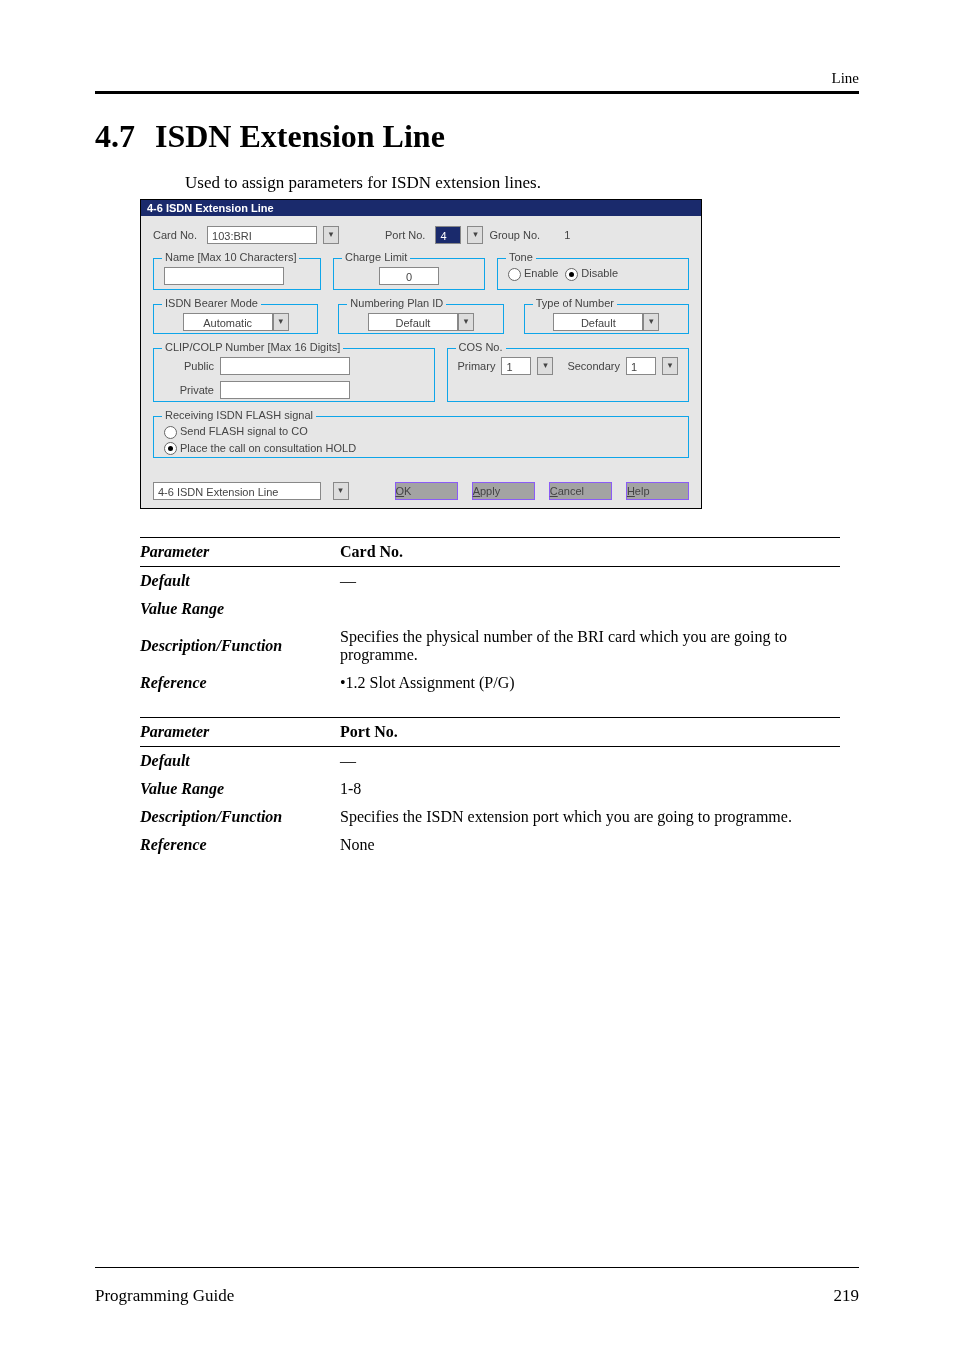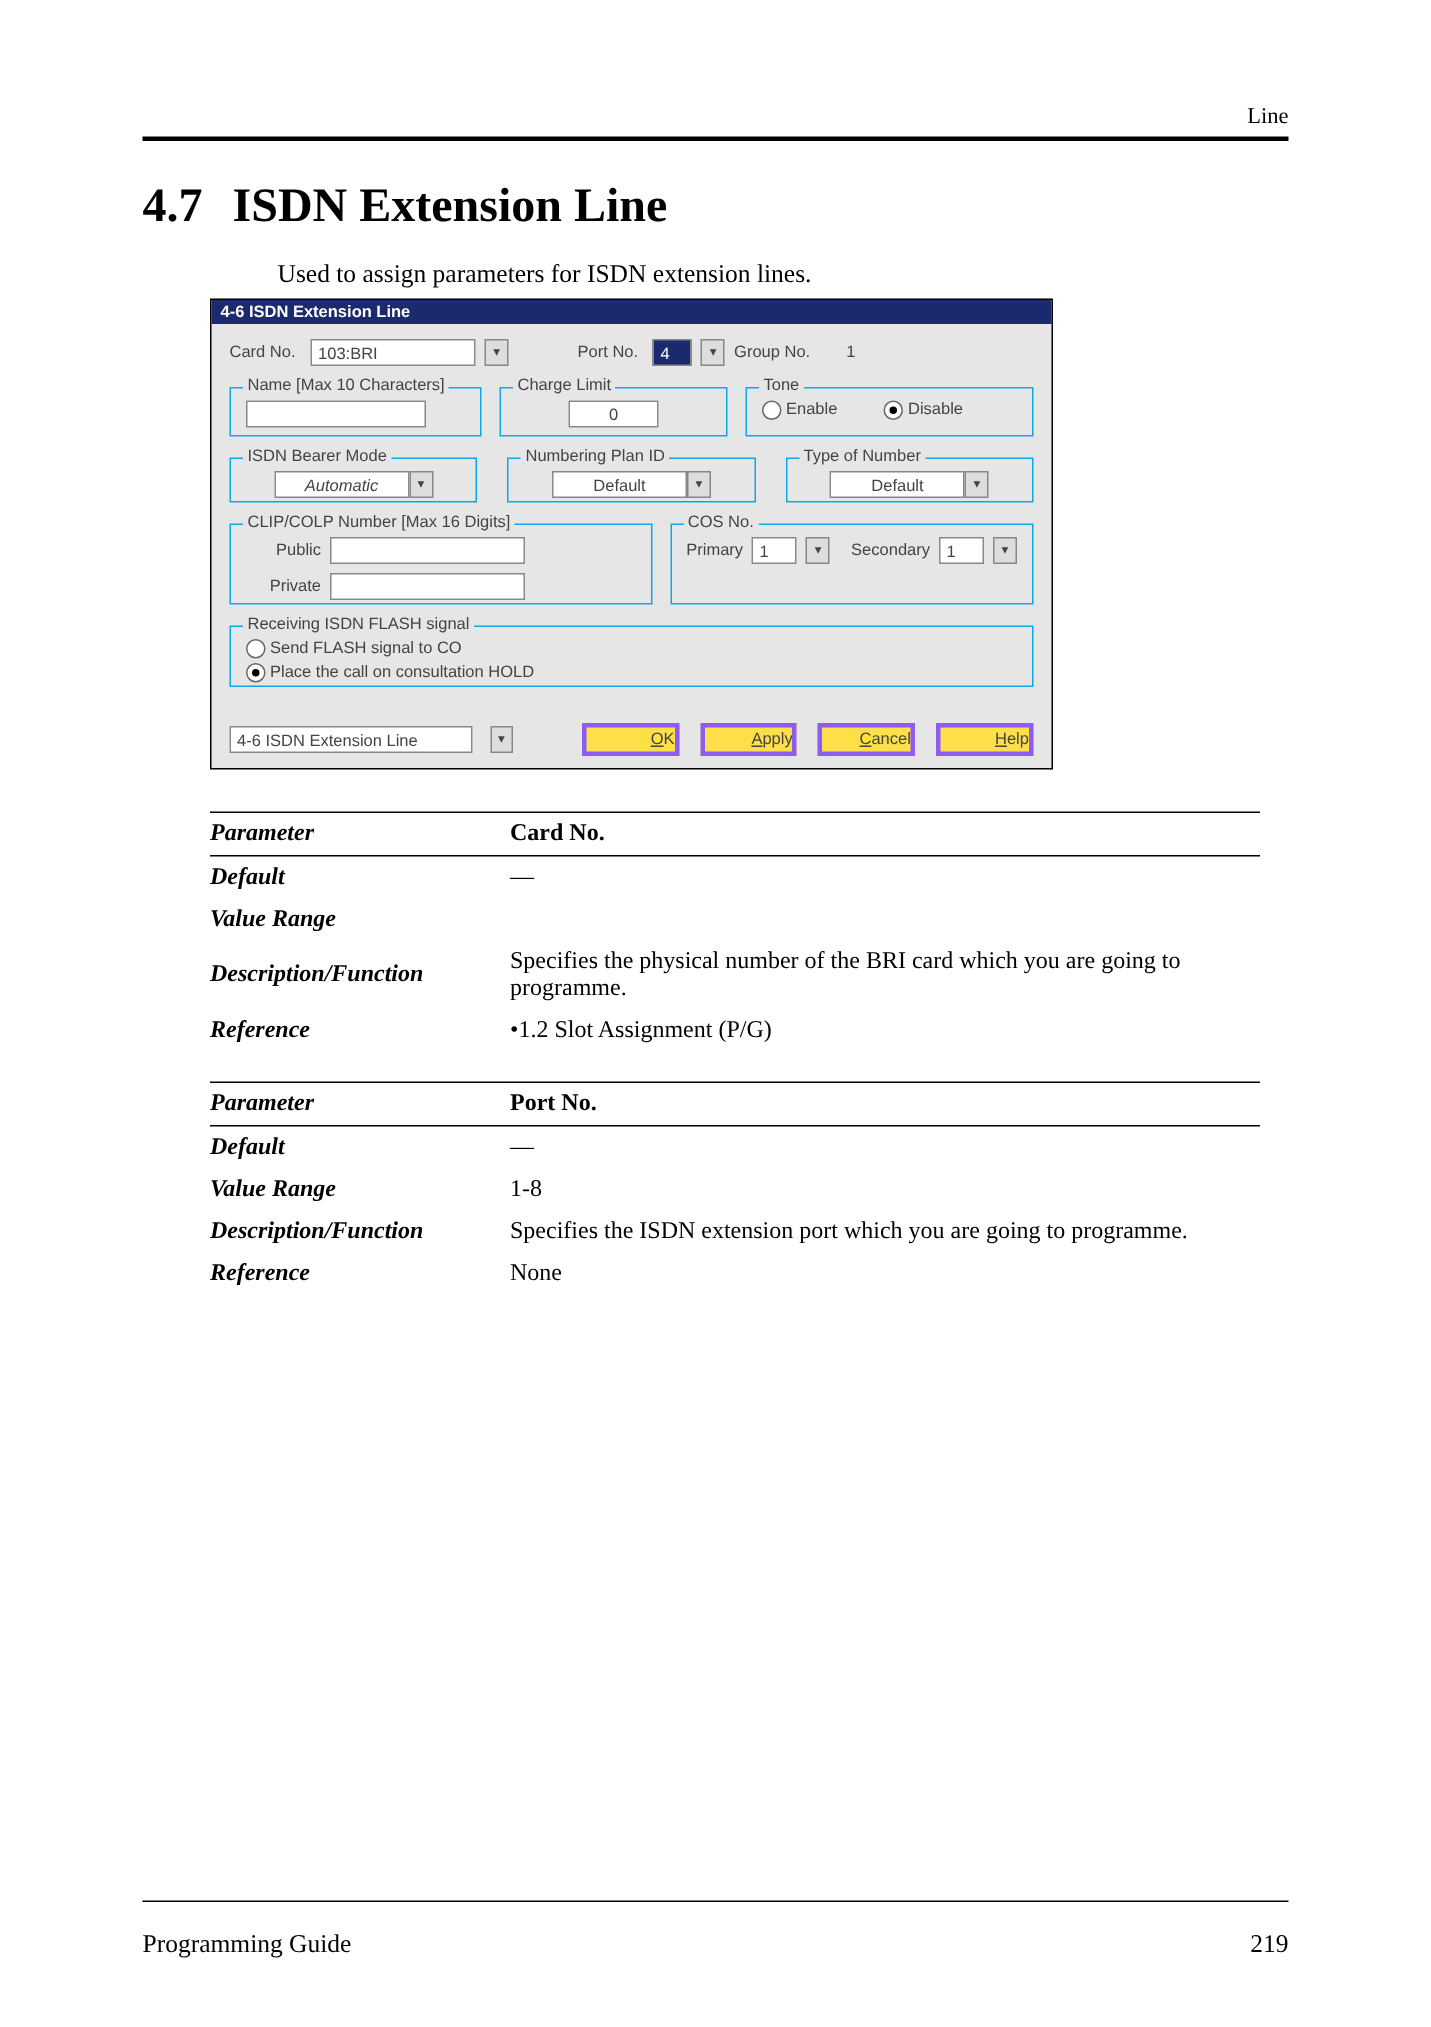--- a/index.html
+++ b/index.html
@@ -110,25 +110,25 @@
   }
   .radio.checked::after {
     content: "";
     position: absolute;
     width: 5px; height: 5px;
     background: #000;
     border-radius: 50%;
     top: 3px; left: 3px;
   }
   .btn {
-    background: #fde047;
-    border: 3px solid #8b5cf6;
+    background: #a3a3a3;
+    border: 1px solid #8b5cf6;
     padding: 2px 0;
     width: 62px;
-    text-align: right;
+    text-align: left;
     font-size: 11px;
     display: inline-block;
   }
   .bottom-row {
     display: flex;
     align-items: center;
     gap: 12px;
     justify-content: flex-start;
     margin-top: 24px;
   }
@@ -208,29 +208,29 @@
         <div class="fieldset" style="flex:1;">
           <span class="legend">Name [Max 10 Characters]</span>
           <span class="field" style="width:120px;"></span>
         </div>
         <div class="fieldset" style="width:130px;">
           <span class="legend">Charge Limit</span>
           <div style="text-align:center;"><span class="field" style="width:60px;">0</span></div>
         </div>
         <div class="fieldset" style="width:170px;">
           <span class="legend">Tone</span>
-          <span style="margin-right:28px;"><span class="radio"></span><span>Enable</span></span>
+          <span style="margin-right:4px;"><span class="radio"></span><span>Enable</span></span>
           <span><span class="radio checked"></span><span>Disable</span></span>
         </div>
       </div>
 
       <div class="row" style="gap:20px; align-items: stretch;">
         <div class="fieldset" style="flex:1;">
           <span class="legend">ISDN Bearer Mode</span>
-          <div style="text-align:center;"><span class="field" style="width:90px;font-style:italic;">Automatic</span><span class="caret">▾</span></div>
+          <div style="text-align:center;"><span class="field" style="width:90px;">Automatic</span><span class="caret">▾</span></div>
         </div>
         <div class="fieldset" style="flex:1;">
           <span class="legend">Numbering Plan ID</span>
           <div style="text-align:center;"><span class="field" style="width:90px;">Default</span><span class="caret">▾</span></div>
         </div>
         <div class="fieldset" style="flex:1;">
           <span class="legend">Type of Number</span>
           <div style="text-align:center;"><span class="field" style="width:90px;">Default</span><span class="caret">▾</span></div>
         </div>
       </div>

